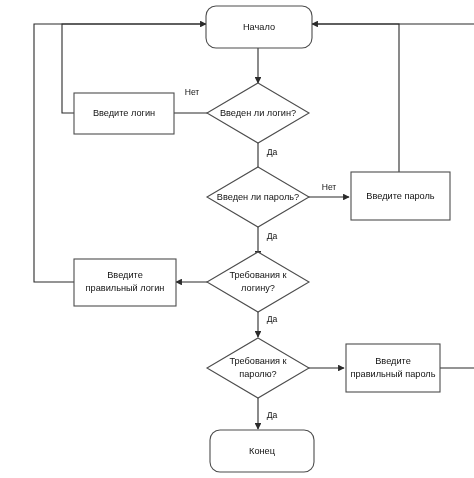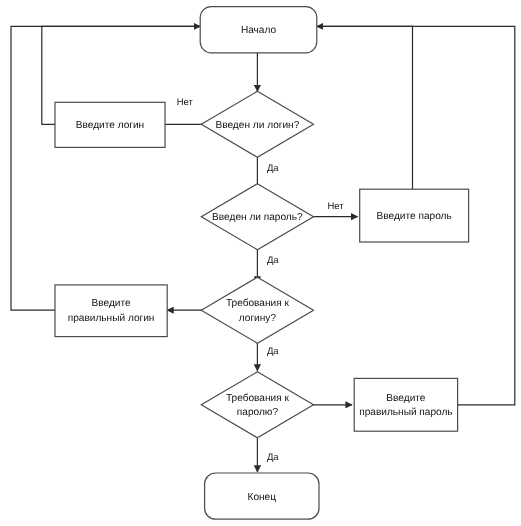--- a/index.html
+++ b/index.html
@@ -10,20 +10,21 @@
   body {
     width: 474px;
     height: 478px;
     font-family: "Liberation Sans", sans-serif;
     overflow: hidden;
   }
   #flowchart-root {
     position: relative;
     width: 374px;
     height: 478px;
+    margin-left: 24px;
   }
   svg.diagram {
     display: block;
     width: 474px;
     height: 478px;
   }
   .shape-stroke {
     fill: #ffffff;
     stroke: #4d4d4d;
     stroke-width: 1.1;

